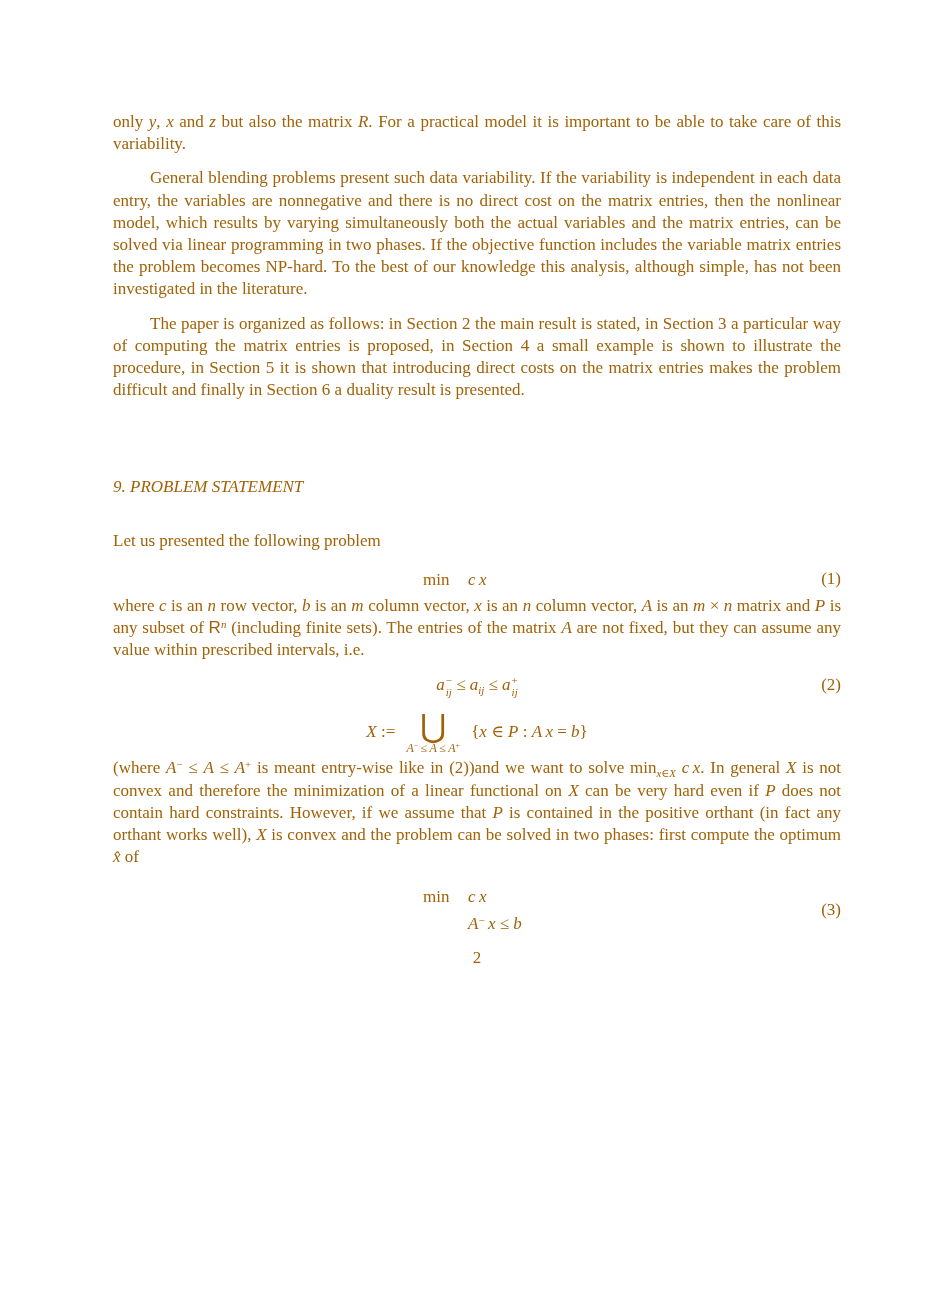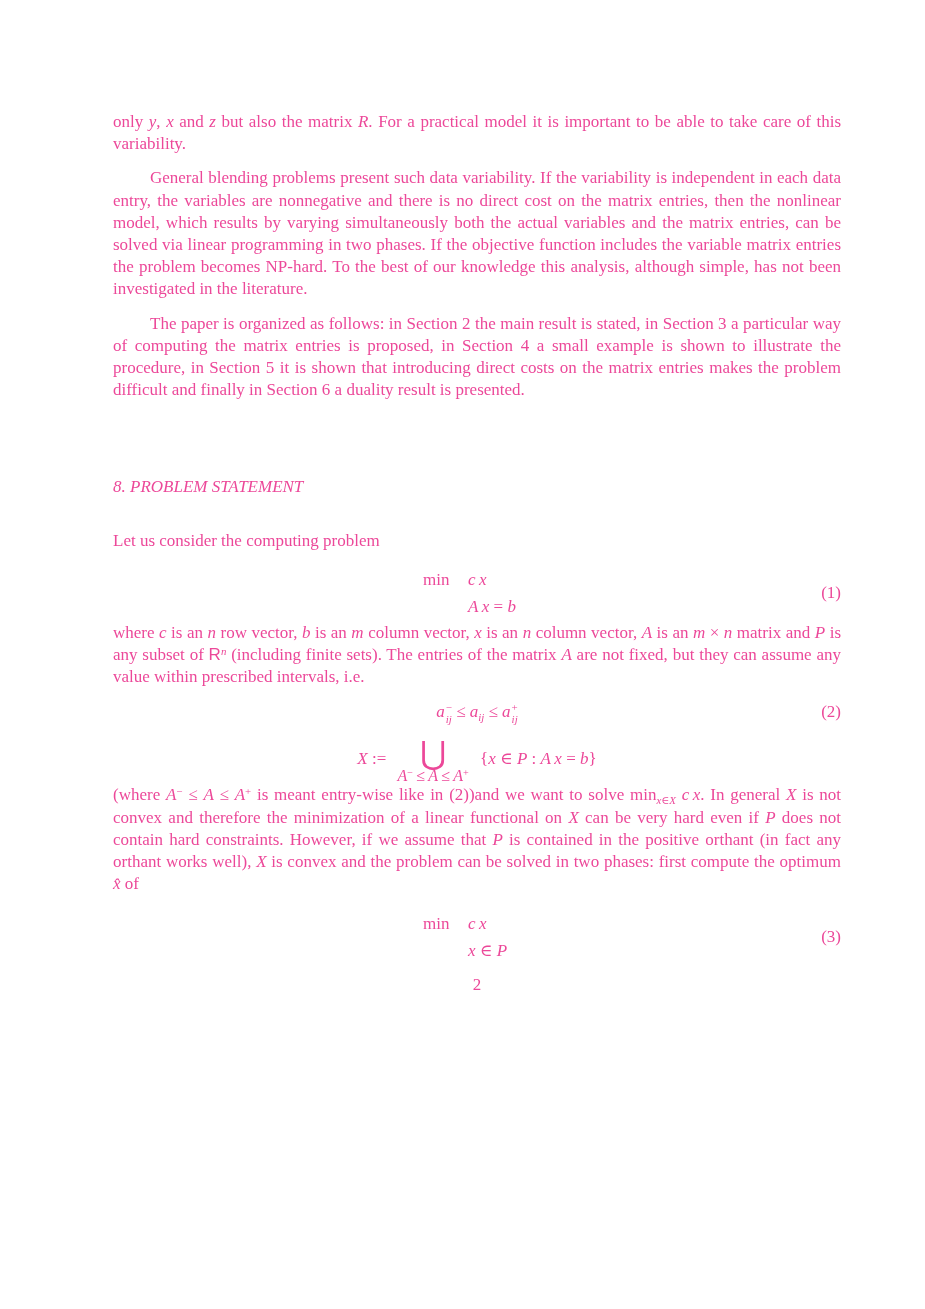--- a/index.html
+++ b/index.html
@@ -1,20 +1,20 @@
 <!DOCTYPE html>
 <html><head>
 <meta charset="utf-8">
 <style>
   html,body { margin:0; padding:0; background:#ffffff; }
   .page {
     position:relative;
     width:925px; height:1126px;
     background:#ffffff;
-    color:#ec4899;
+    color:#a16207;
     font-family:"Liberation Serif","DejaVu Serif","DejaVu Sans",serif;
     overflow:hidden;
   }
   .content {
     position:absolute; left:113px; top:111px; width:728px;
     font-size:17px; line-height:22.2px;
     text-align:justify;
   }
   p.para { margin:2px 0 0 0; }
   p.para.first { margin-top:0; }
@@ -42,42 +42,41 @@
 
   
   .t-i  { font-style:italic; }
   .t-sf { font-family:"Liberation Sans","DejaVu Sans",sans-serif; }
   .t-sup { font-size:64%; vertical-align:0.5em; line-height:0; }
   .t-sub { font-size:64%; vertical-align:-0.35em; line-height:0; }
   .t-ss { display:inline-block; vertical-align:-0.5em; font-size:64%; line-height:1.05; text-align:left; margin-left:1px; }
   .t-ss .ss-up, .t-ss .ss-dn { display:block; }
   .t-un { display:inline-flex; flex-direction:column; align-items:center; margin:0 7px; }
   .t-un .un-base { font-size:32px; line-height:28px; font-family:"DejaVu Sans","DejaVu Serif",sans-serif; }
-  .t-un .un-sub  { font-size:16px; line-height:13px; margin-top:2px; white-space:nowrap; }
+  .t-un .un-sub  { font-size:12px; line-height:13px; margin-top:2px; white-space:nowrap; }
 
   .page-number { margin-top:10px; text-align:center; }
 </style>
 </head>
 <body>
 
 <div class="page">
   <div class="content">
 
     <p class="para first">only <span class="t-i">y</span>, <span class="t-i">x</span> and <span class="t-i">z</span> but also the matrix <span class="t-i">R</span>. For a practical model it is important to be able to take care of this variability.</p>
     <p class="para indent">General blending problems present such data variability. If the variability is independent in each data entry, the variables are nonnegative and there is no direct cost on the matrix entries, then the nonlinear model, which results by varying simultaneously both the actual variables and the matrix entries, can be solved via linear programming in two phases. If the objective function includes the variable matrix entries the problem becomes NP-hard. To the best of our knowledge this analysis, although simple, has not been investigated in the literature.</p>
     <p class="para indent">The paper is organized as follows: in Section 2 the main result is stated, in Section 3 a particular way of computing the matrix entries is proposed, in Section 4 a small example is shown to illustrate the procedure, in Section 5 it is shown that introducing direct costs on the matrix entries makes the problem difficult and finally in Section 6 a duality result is presented.</p>
 
-    <h2 class="section-heading">8. PROBLEM STATEMENT</h2>
+    <h2 class="section-heading">9. PROBLEM STATEMENT</h2>
 
-    <p class="para intro">Let us consider the computing problem</p>
+    <p class="para intro">Let us presented the following problem</p>
 
     <div class="equation eq-aligned">
       <div class="eq-rows">
         <div class="eq-row"><span class="eq-op">min</span><span><span class="t-i">c x</span></span></div>
-        <div class="eq-row"><span class="t-i">A x</span> = <span class="t-i">b</span></div>
       </div>
       <span class="eq-num">(1)</span>
     </div>
 
     <p class="para">where <span class="t-i">c</span> is an <span class="t-i">n</span> row vector, <span class="t-i">b</span> is an <span class="t-i">m</span> column vector, <span class="t-i">x</span> is an <span class="t-i">n</span> column vector, <span class="t-i">A</span> is an <span class="t-i">m</span> × <span class="t-i">n</span> matrix and <span class="t-i">P</span> is any subset of <span class="t-sf">R</span><span class="t-sup"><span class="t-i">n</span></span> (including finite sets). The entries of the matrix <span class="t-i">A</span> are not fixed, but they can assume any value within prescribed intervals, i.e.</p>
 
     <div class="equation eq-center">
       <span><span class="t-i">a</span><span class="t-ss"><span class="ss-up">−</span><span class="ss-dn"><span class="t-i">ij</span></span></span> ≤ <span class="t-i">a</span><span class="t-sub"><span class="t-i">ij</span></span> ≤ <span class="t-i">a</span><span class="t-ss"><span class="ss-up">+</span><span class="ss-dn"><span class="t-i">ij</span></span></span></span>
       <span class="eq-num">(2)</span>
     </div>
@@ -88,21 +87,21 @@
             <span class="un-base">⋃</span>
             <span class="un-sub"><span class="t-i">A</span><span class="t-sup">−</span> ≤ <span class="t-i">A</span> ≤ <span class="t-i">A</span><span class="t-sup">+</span></span>
           </span> {<span class="t-i">x</span> ∈ <span class="t-i">P</span> : <span class="t-i">A x</span> = <span class="t-i">b</span>}</span>
     </div>
 
     <p class="para">(where <span class="t-i">A</span><span class="t-sup">−</span> ≤ <span class="t-i">A</span> ≤ <span class="t-i">A</span><span class="t-sup">+</span> is meant entry-wise like in (2))and we want to solve min<span class="t-sub"><span class="t-i">x</span>∈<span class="t-i">X</span></span> <span class="t-i">c x</span>. In general <span class="t-i">X</span> is not convex and therefore the minimization of a linear functional on <span class="t-i">X</span> can be very hard even if <span class="t-i">P</span> does not contain hard constraints. However, if we assume that <span class="t-i">P</span> is contained in the positive orthant (in fact any orthant works well), <span class="t-i">X</span> is convex and the problem can be solved in two phases: first compute the optimum <span class="t-i">x̂</span> of</p>
 
     <div class="equation eq-aligned eq3">
       <div class="eq-rows">
         <div class="eq-row"><span class="eq-op">min</span><span><span class="t-i">c x</span></span></div>
-        <div class="eq-row"><span class="t-i">x</span> ∈ <span class="t-i">P</span></div>
+        <div class="eq-row"><span class="t-i">A</span><span class="t-sup">−</span> <span class="t-i">x</span> ≤ <span class="t-i">b</span></div>
       </div>
       <span class="eq-num">(3)</span>
     </div>
 
     <div class="page-number">2</div>
 
   </div>
 </div>
 
 </body></html>

